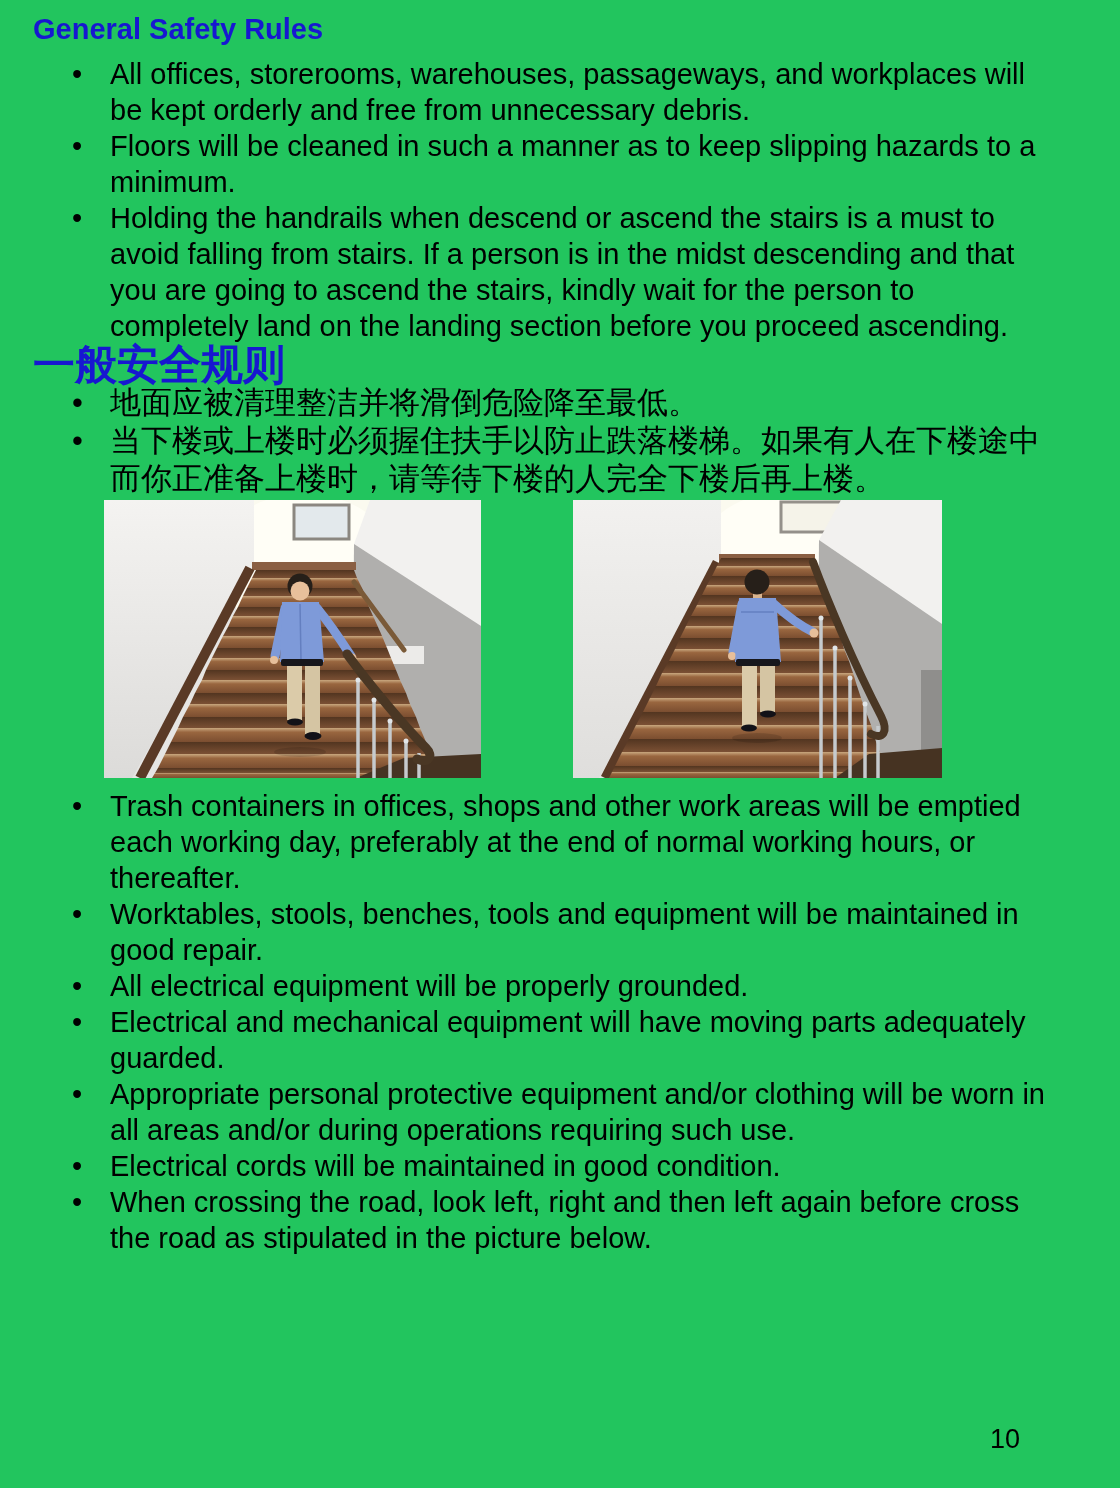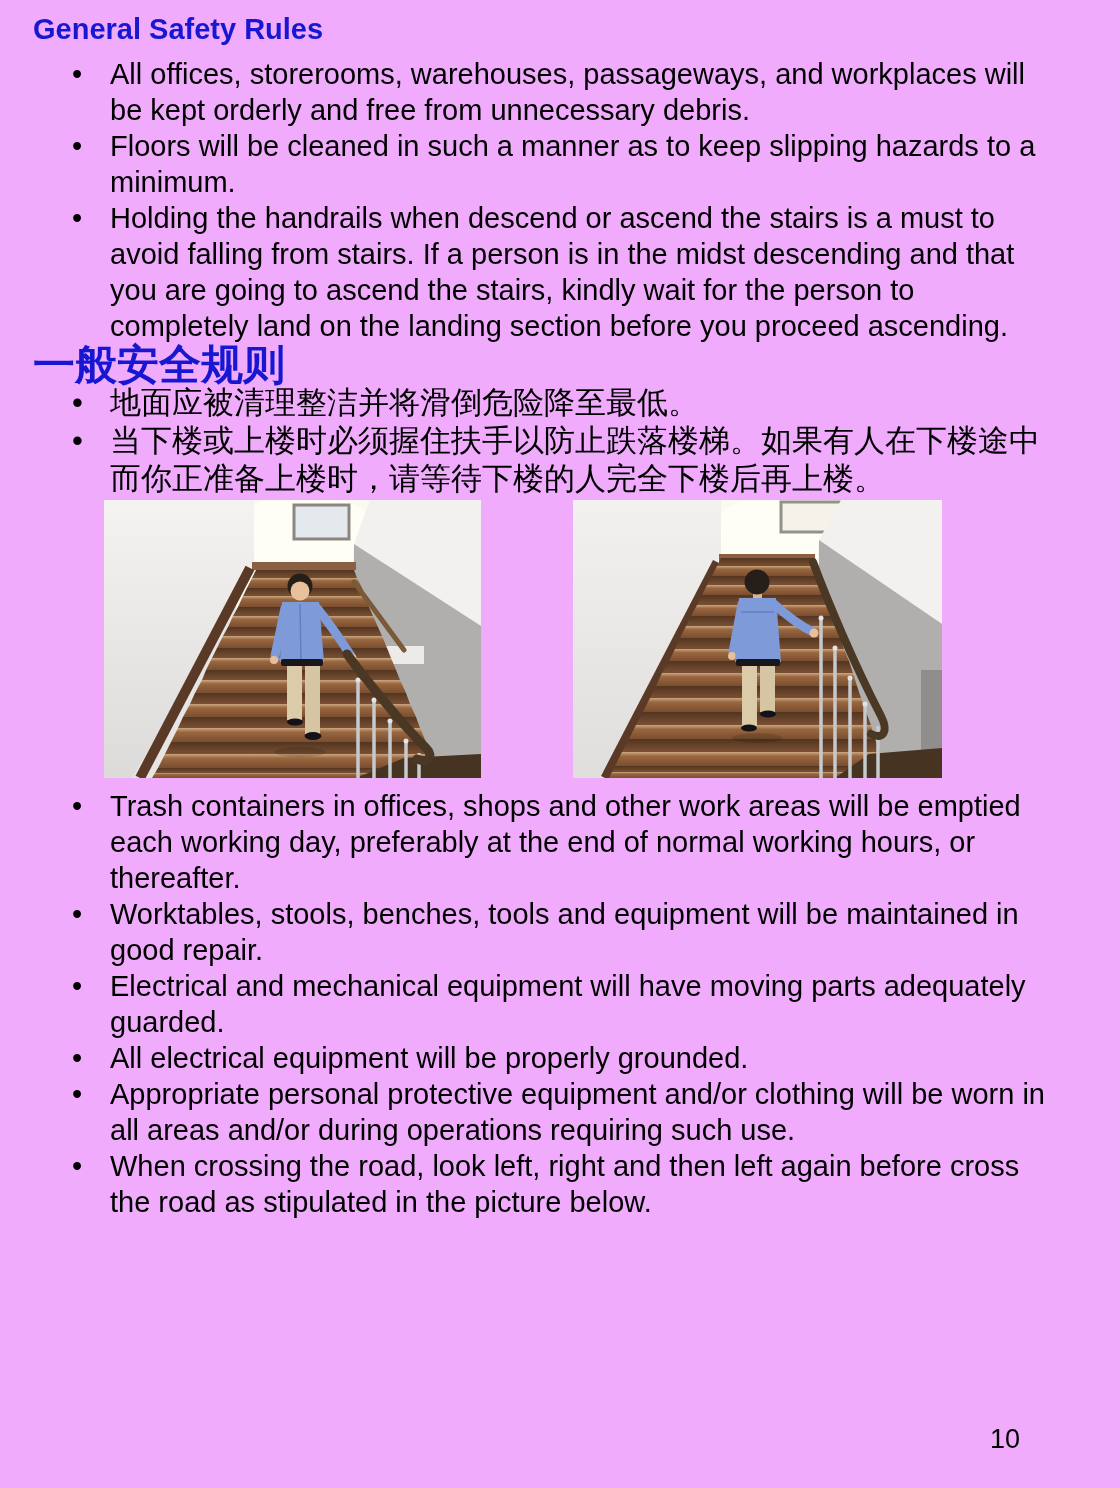--- a/index.html
+++ b/index.html
@@ -1,20 +1,20 @@
 <!DOCTYPE html>
 <html><head>
 <meta charset="utf-8">
 <style>
   html, body { margin: 0; padding: 0; background: #ffffff; }
   .page {
     position: relative;
     width: 1120px;
     height: 1488px;
-    background: #f0abfc;
+    background: #22c55e;
     font-family: "Liberation Sans", sans-serif;
     color: #000000;
     overflow: hidden;
   }
   .heading-en {
     margin: 12px 0 0 33px;
     font-size: 29px;
     line-height: 34px;
     font-weight: bold;
     color: #1717d1;
@@ -254,21 +254,22 @@
           <path d="M240,62 C254,100 282,166 308,216 C316,232 310,240 298,234" stroke="#4a3724" stroke-width="8" fill="none" stroke-linecap="round"></path>
         </g>
       </svg>
     </figure>
 
   </div>
 
   <ul class="bullets en post">
     <li><span>Trash containers in offices, shops and other work areas will be emptied each working day, preferably at the end of normal working hours, or thereafter.</span></li>
     <li><span>Worktables, stools, benches, tools and equipment will be maintained in good repair.</span></li>
+    <li><span>All electrical equipment will be properly grounded.</span></li>
     <li><span>Electrical and mechanical equipment will have moving parts adequately guarded.</span></li>
-    <li><span>All electrical equipment will be properly grounded.</span></li>
     <li><span>Appropriate personal protective equipment and/or clothing will be worn in all areas and/or during operations requiring such use.</span></li>
+    <li><span>Electrical cords will be maintained in good condition.</span></li>
     <li><span>When crossing the road, look left, right and then left again before cross the road as stipulated in the picture below.</span></li>
   </ul>
 
   <div class="pagenum">10</div>
 
 </div>
 
 </body></html>

